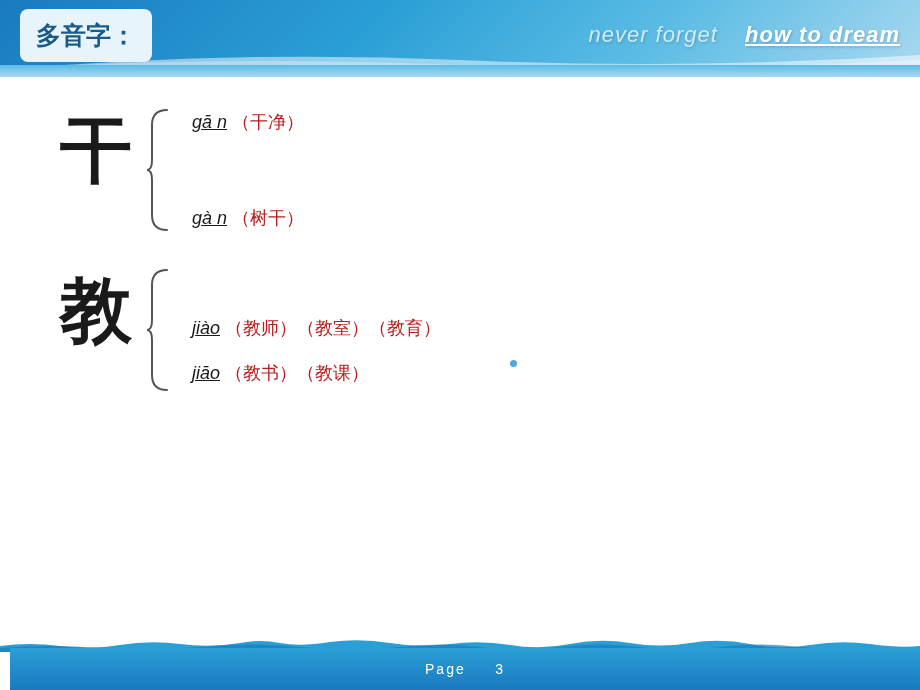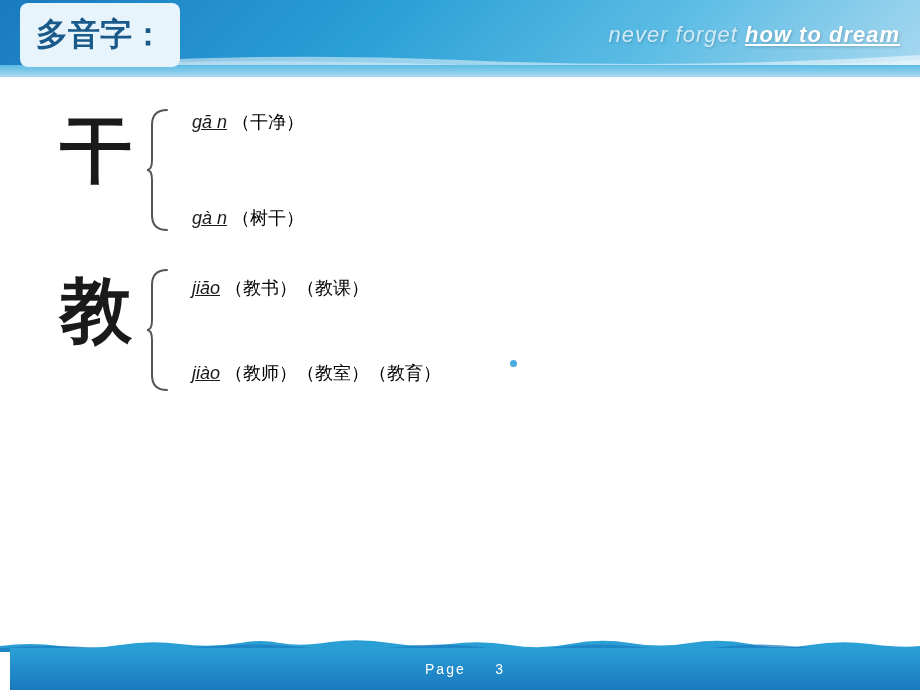--- a/index.html
+++ b/index.html
@@ -25,21 +25,21 @@
       overflow: hidden;
     }
 
     .header-wave-svg {
       position: absolute;
       bottom: 0; left: 0; right: 0;
       width: 100%;
     }
 
     .header-title-left {
-      font-size: 32px;
+      font-size: 25px;
       font-weight: bold;
       color: #1a5a8a;
       background: #e8f4fb;
       border-radius: 8px;
       padding: 10px 16px;
       z-index: 2;
       position: relative;
     }
 
     .header-tagline {
@@ -47,21 +47,21 @@
       font-size: 22px;
       color: white;
       z-index: 2;
       position: relative;
       text-shadow: 1px 1px 3px rgba(0,0,0,0.2);
       letter-spacing: 1px;
     }
 
     .header-tagline .never-forget {
       color: #d0eaf8;
-      margin-right: 0;
+      margin-right: 20px;
     }
 
     .header-tagline .how-to-dream {
       color: white;
       font-weight: bold;
       text-decoration: underline;
     }
 
     .footer-bar {
       position: absolute;
@@ -133,21 +133,21 @@
       font-family: Arial, sans-serif;
     }
 
     .pron-entry .pinyin {
       font-style: italic;
       color: #1a1a1a;
       text-decoration: underline;
     }
 
     .pron-entry .examples {
-      color: #000000;
+      color: #b91c1c;
       font-style: normal;
       text-align: right;
     }
   </style>
 </head>
 <body>
 
 <div class="header">
   <div class="header-title-left">多音字：</div>
   <div class="header-tagline">
@@ -188,27 +188,27 @@
   <div style="position:absolute;width:7px;height:7px;background:#4aabdf;border-radius:50%;top:285px;left:510px;"></div>
 
   <div class="char-section" style="margin-top:15px;">
     <div class="big-char">教</div>
     <div class="brace-container">
       <svg class="brace-svg" viewBox="0 0 30 130" xmlns="http://www.w3.org/2000/svg">
         <path d="M25,5 Q10,5 10,20 L10,55 Q10,65 5,65 Q10,65 10,75 L10,110 Q10,125 25,125" fill="none" stroke="#555" stroke-width="2" stroke-linecap="round"></path>
       </svg>
     </div>
     <div class="pronunciations">
+      <div class="pron-entry" style="margin-top:40px;">
+        <span class="pinyin">jiào</span>
+        <span class="examples"> <span>（教师）（教室）（教育）</span></span>
+      </div>
       <div class="pron-entry">
         <span class="pinyin">jiāo</span>
         <span class="examples"> <span>（教书）（教课）</span></span>
-      </div>
-      <div class="pron-entry" style="margin-top:40px;">
-        <span class="pinyin">jiào</span>
-        <span class="examples"> <span>（教师）（教室）（教育）</span></span>
       </div>
     </div>
   </div>
 
 </div>
 
 <div style="position:absolute;bottom:38px;left:0;right:0;height:14px;overflow:hidden;">
   <svg viewBox="0 0 920 14" preserveAspectRatio="none" width="920" height="14" xmlns="http://www.w3.org/2000/svg">
 
     <path d="M0,14 L0,8 Q30,4 60,8 Q90,12 120,7 Q150,2 180,6 Q210,10 240,5 Q260,1 280,5 Q300,9 330,4 Q360,0 390,5 Q420,10 450,6 Q480,2 510,7 Q540,12 570,6 Q600,0 630,5 Q660,10 690,5 Q720,0 750,6 Q780,12 810,7 Q840,2 870,6 Q900,10 920,8 L920,14 Z" fill="#2a9fd6"></path>

